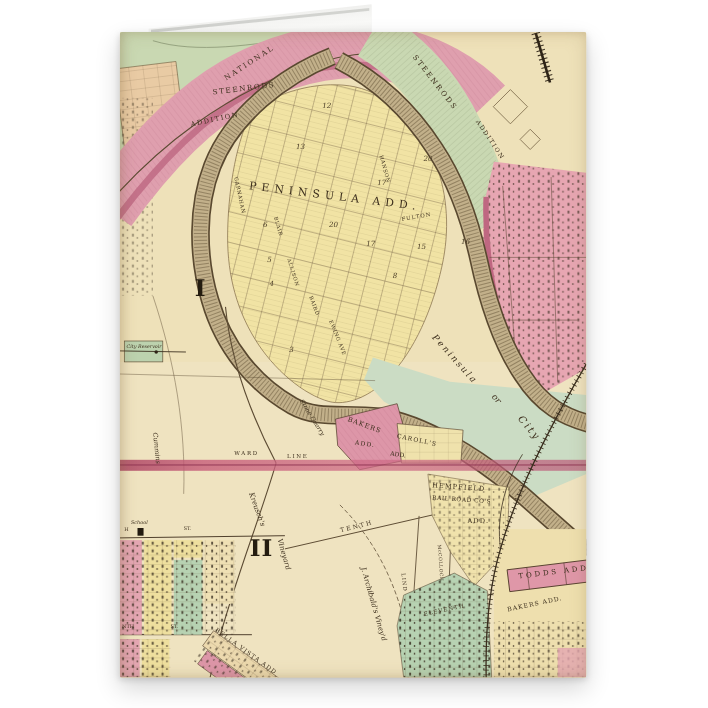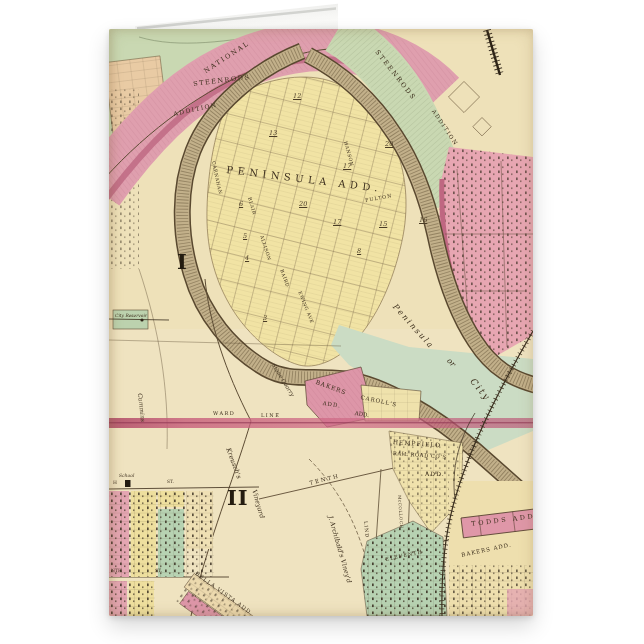--- a/index.html
+++ b/index.html
@@ -18,21 +18,21 @@
   .card-face{position:absolute;left:109px;top:29px;width:424px;height:587px;
         border-radius:2px;overflow:hidden;background:#eee1b9;
         box-shadow:0 10px 22px rgba(0,0,0,.16),0 2px 6px rgba(0,0,0,.13);}
   .card-face .vignette{position:absolute;inset:0;pointer-events:none;
         box-shadow:inset 0 0 16px rgba(130,100,55,.20), inset 3px 0 8px rgba(120,90,50,.18);}
   svg.map{position:absolute;inset:0;display:block;}
   
   .lbl{position:absolute;color:#3e301e;white-space:nowrap;transform-origin:0 0;
        font-family:"DejaVu Serif", serif;line-height:1;}
   .it{font-style:italic;}
-  .num{font-style:italic;font-size:6.5px;color:#4a3c26;text-decoration:underline;}
+  .num{font-style:italic;font-size:6.5px;color:#4a3c26;}
   .numeral{font-weight:bold;font-size:21px;color:#241c10;letter-spacing:1px;}
   .tiny{font-size:4.5px;}
   .resv{width:34px;text-align:center;white-space:normal;line-height:1.15;}
 </style>
 </head>
 <body>
 
 <div class="stage">
 
   <div class="fold"></div>

